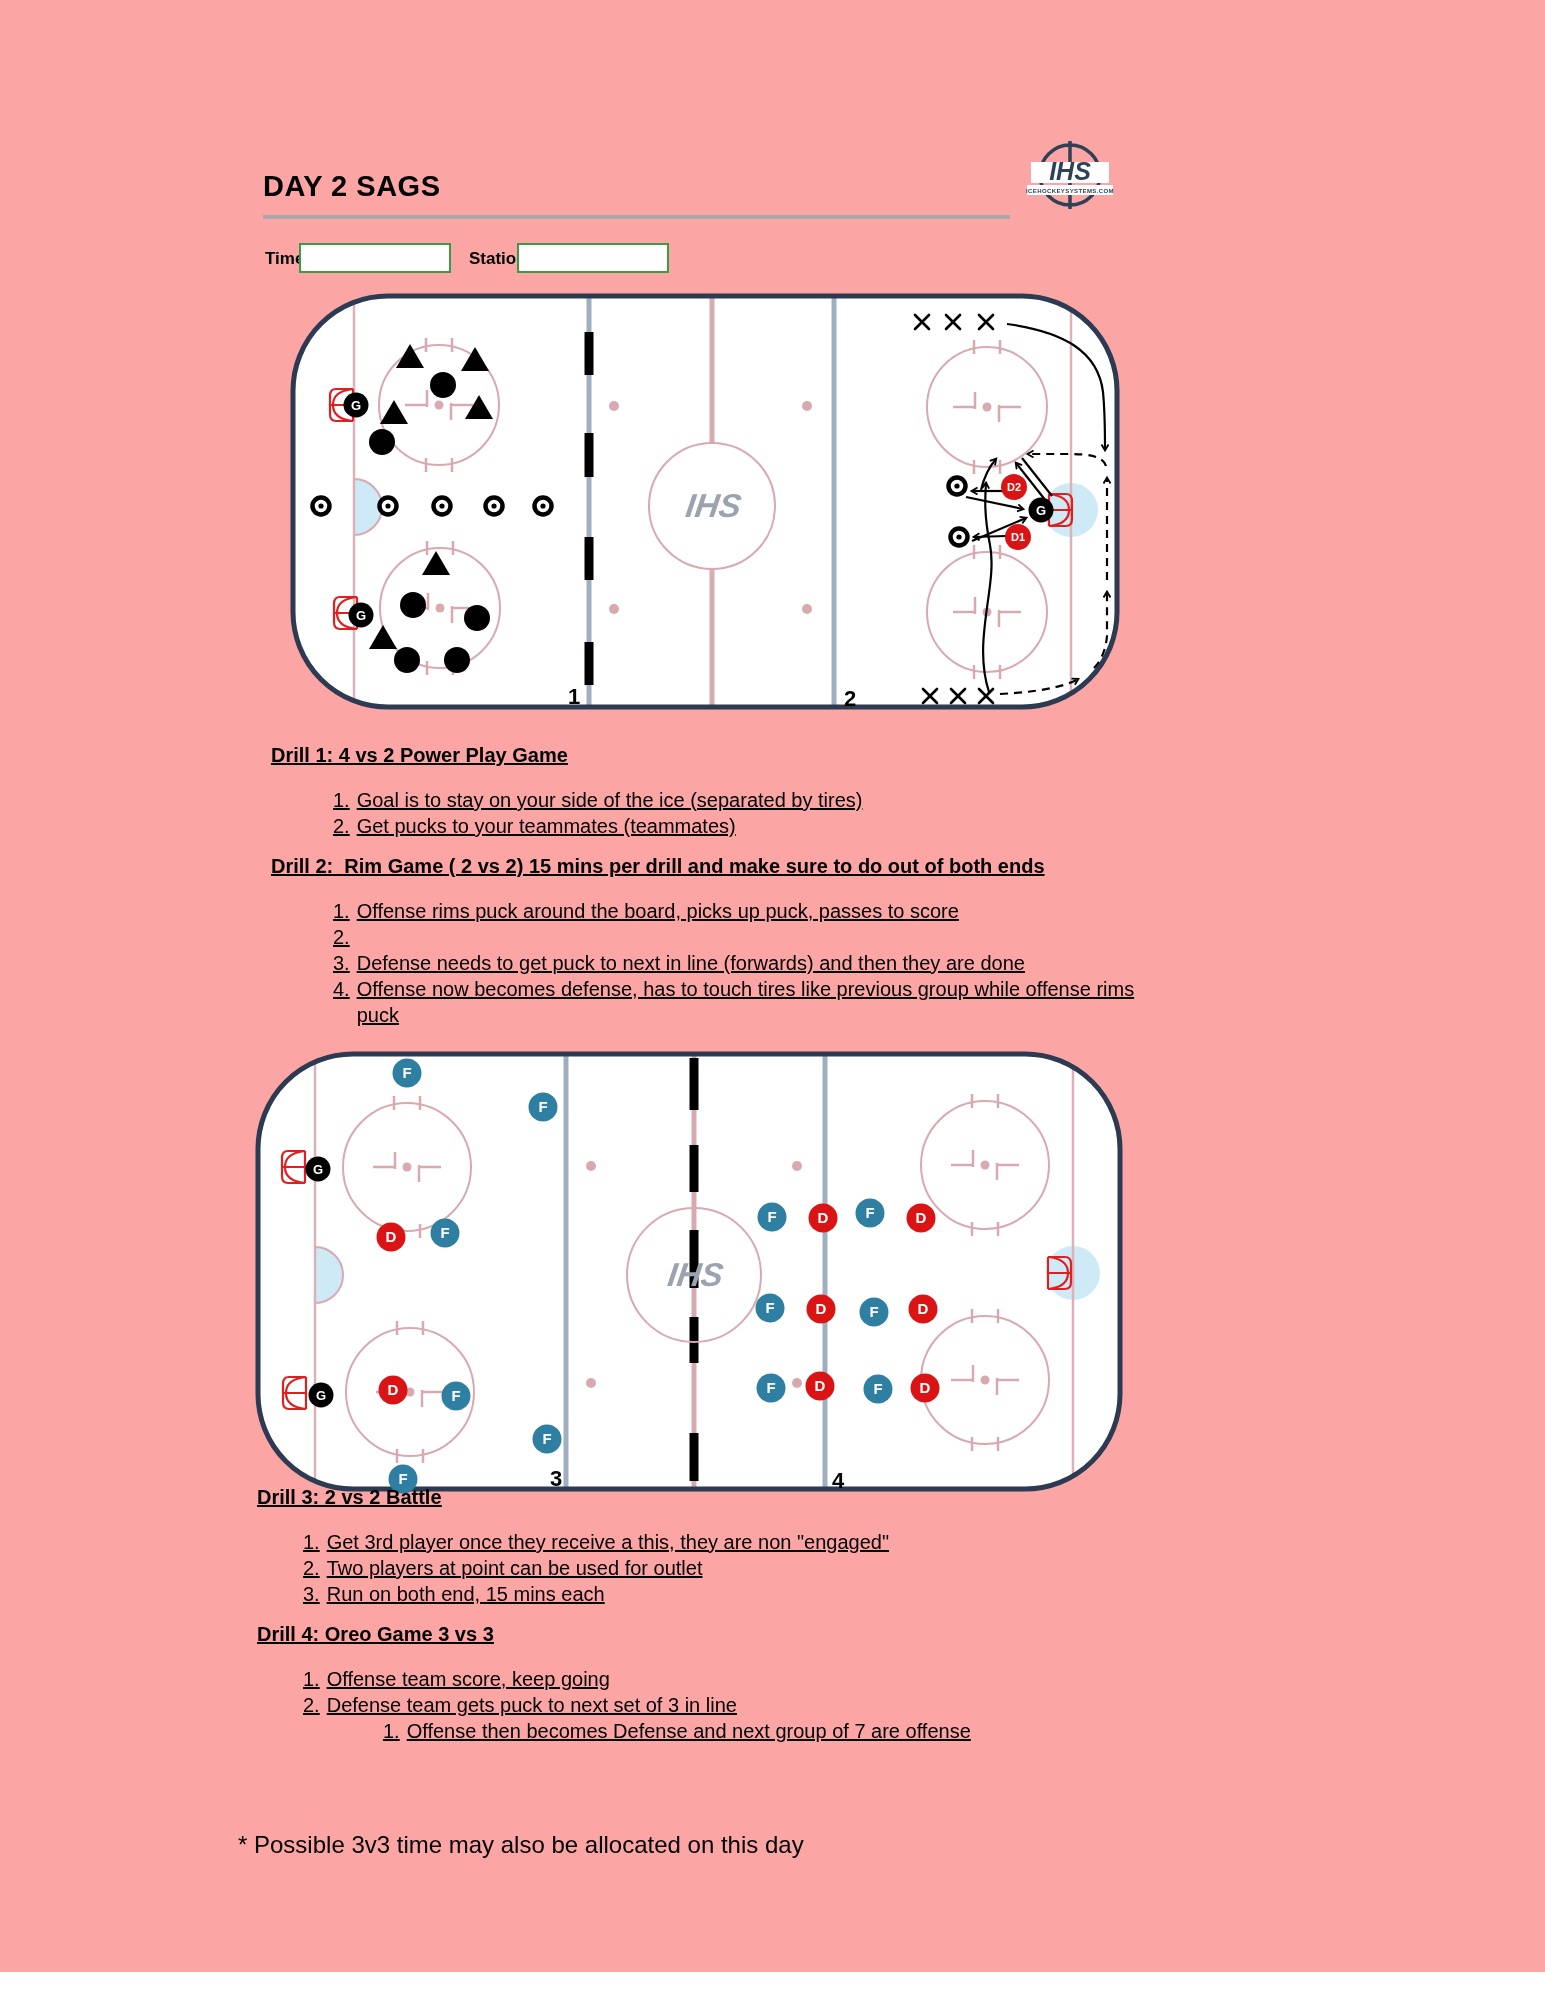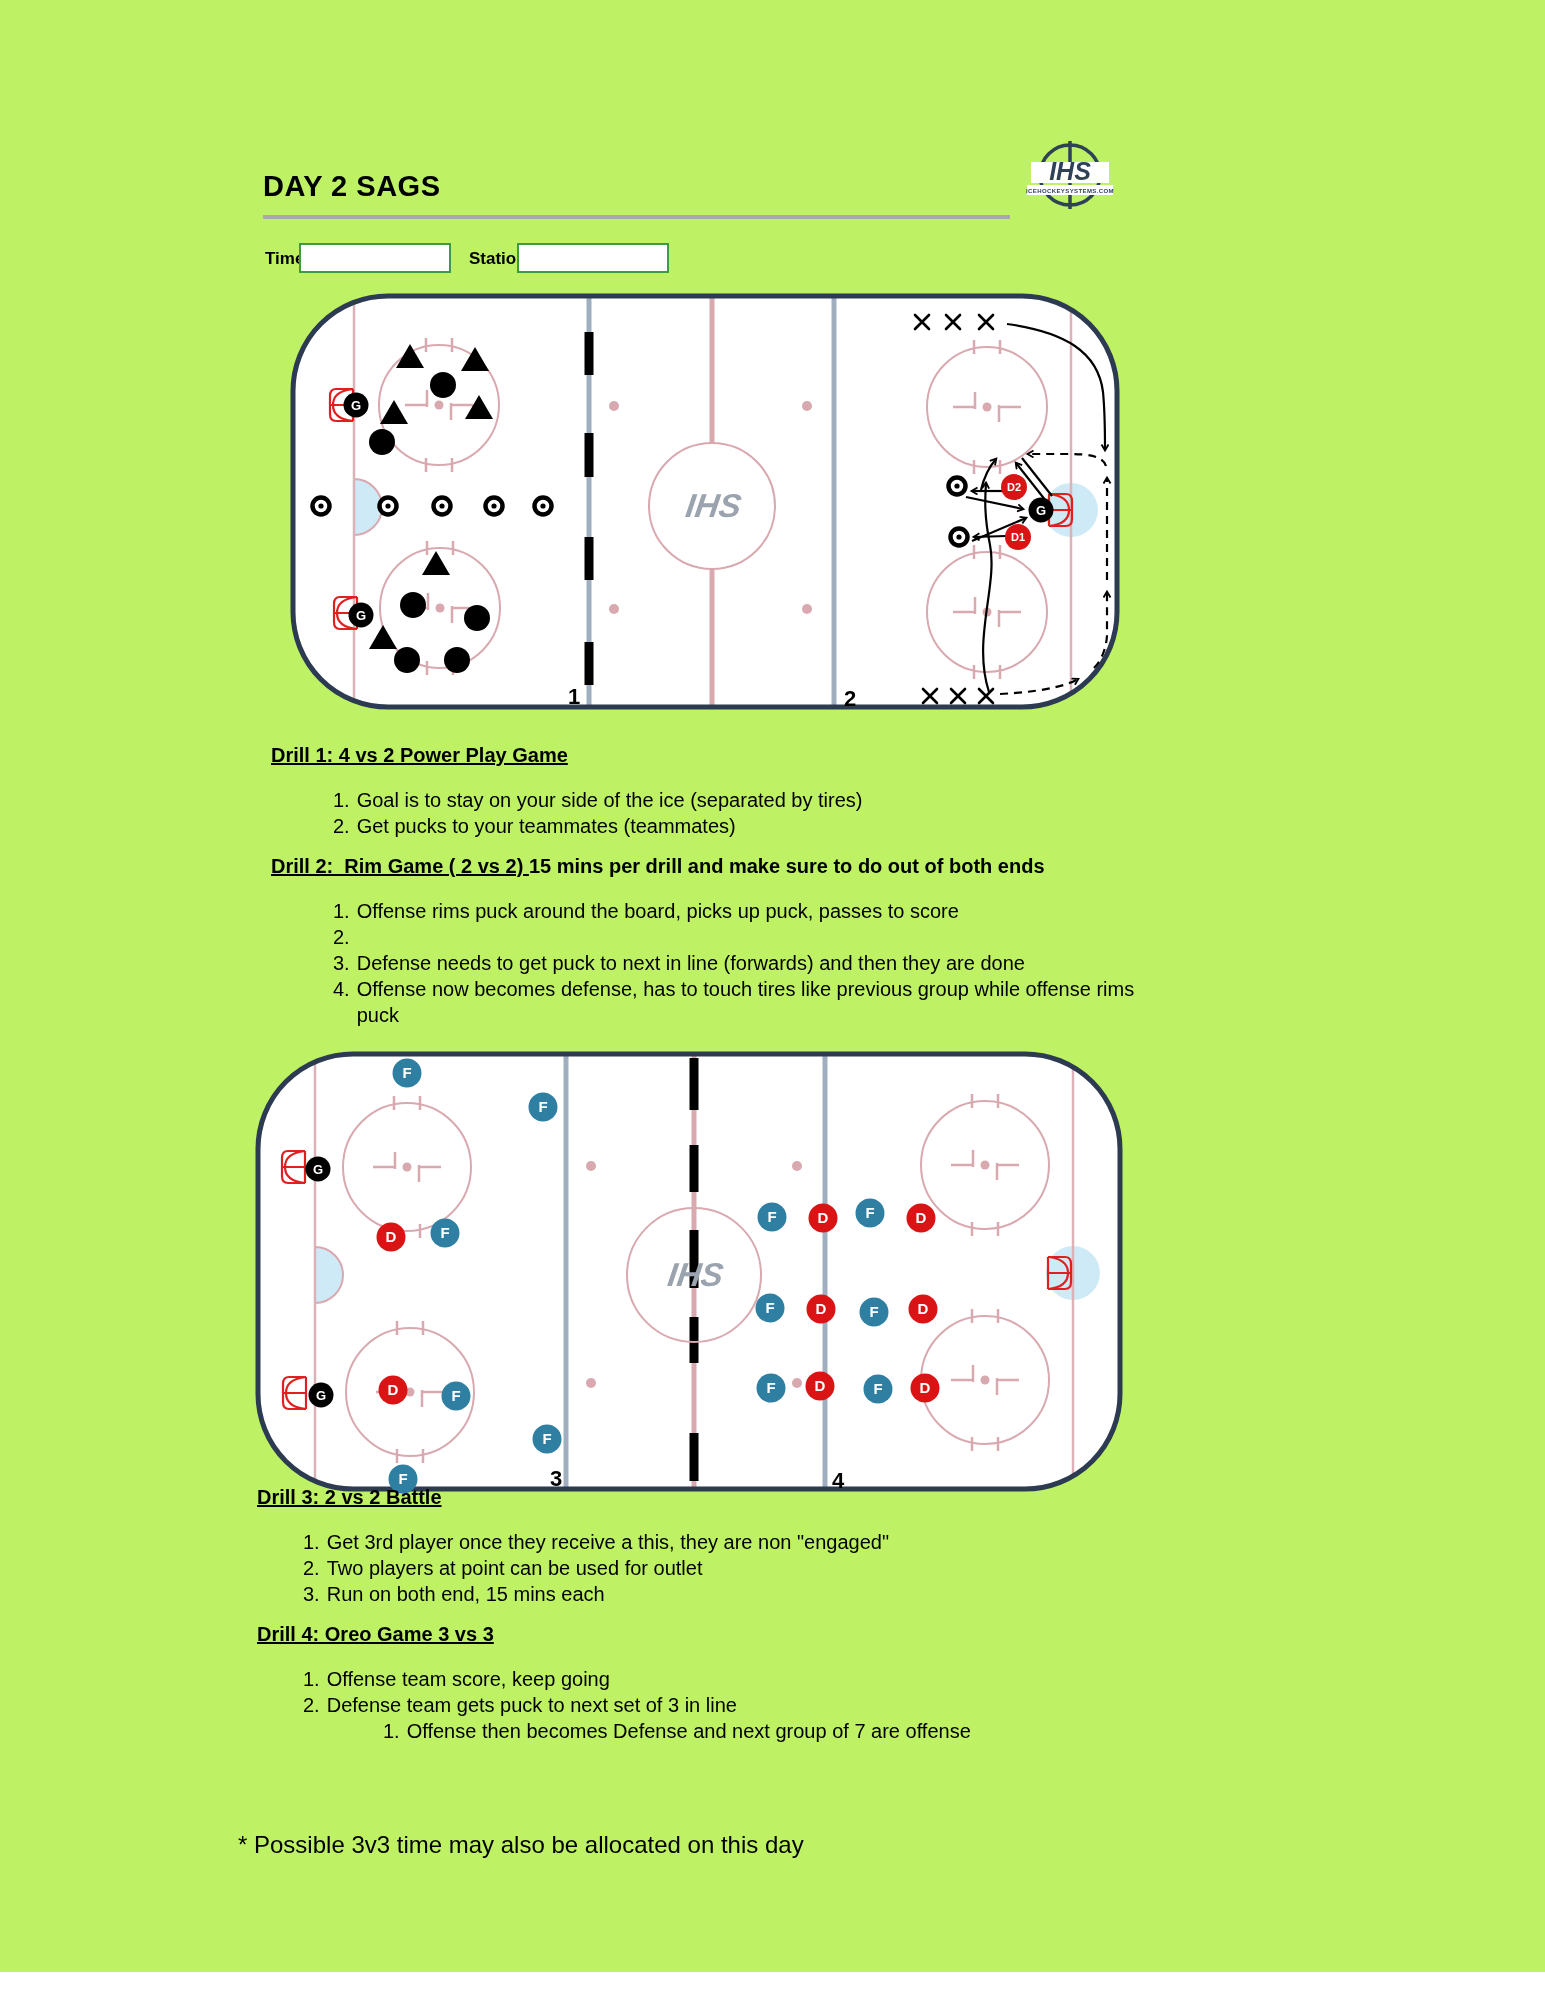--- a/index.html
+++ b/index.html
@@ -1,29 +1,29 @@
 <!DOCTYPE html>
 <html><head>
 <meta charset="utf-8">
 <style>
   html,body{margin:0;padding:0;background:#fff;}
-  .page{position:relative;width:1545px;height:1972px;background:#bef264;overflow:hidden;
+  .page{position:relative;width:1545px;height:1972px;background:#fca5a5;overflow:hidden;
         font-family:"Liberation Sans",sans-serif;color:#000;}
   .abs{position:absolute;}
   .page-title{left:263px;top:170px;font-size:29px;font-weight:bold;letter-spacing:0.5px;}
   .title-rule{left:263px;top:215px;width:747px;height:4px;background:#a9a9a9;}
   .field-label{font-size:17px;font-weight:bold;top:249px;}
   .time-label{left:265px;}
   .station-label{left:469px;}
   .field-box{top:243px;height:26px;border:2px solid #3d9b43;background:#fff;
              font-size:15px;font-family:"Liberation Sans",sans-serif;padding:0 4px;outline:none;}
   .time-box{left:299px;width:140px;}
   .station-box{left:517px;width:140px;}
   .logo-wrap{left:1022px;top:137px;width:96px;height:82px;}
-  .drill-block{width:900px;}
+  .drill-block{width:900px;text-decoration:underline;}
   .drill-title{font-size:20px;line-height:24px;font-weight:bold;margin:0 0 20px 0;white-space:pre-wrap;}
   .drill-title .u{text-decoration:underline;}
   .drill-items{margin:0 0 15px 0;}
   .drill-item{font-size:20px;line-height:26px;display:flex;}
   .drill-item .num{flex:0 0 auto;margin-right:7px;}
   .block1 .drill-item{padding-left:62px;}
   .block2 .drill-item{padding-left:46px;}
   .block2 .drill-item.sub{padding-left:126px;}
   .footnote{left:238px;top:1831px;font-size:24px;}
 </style>

